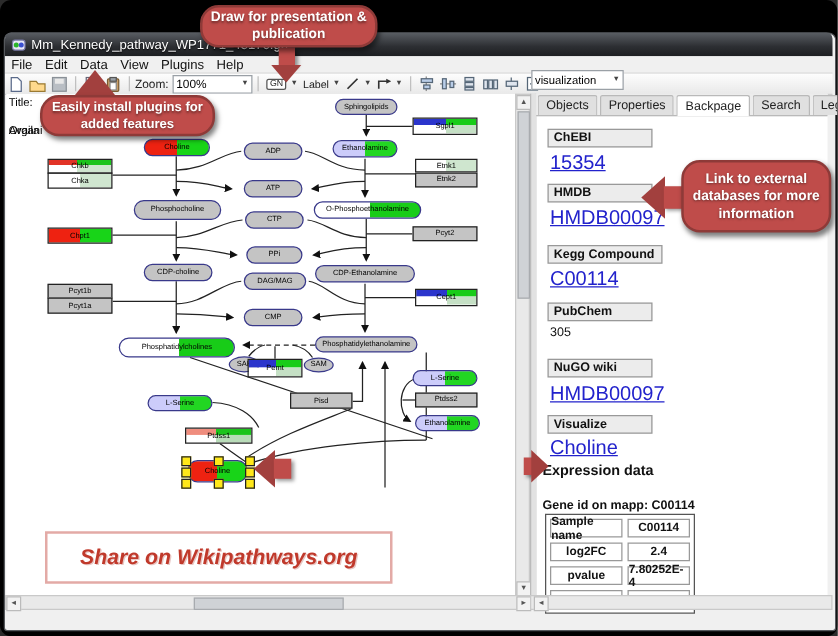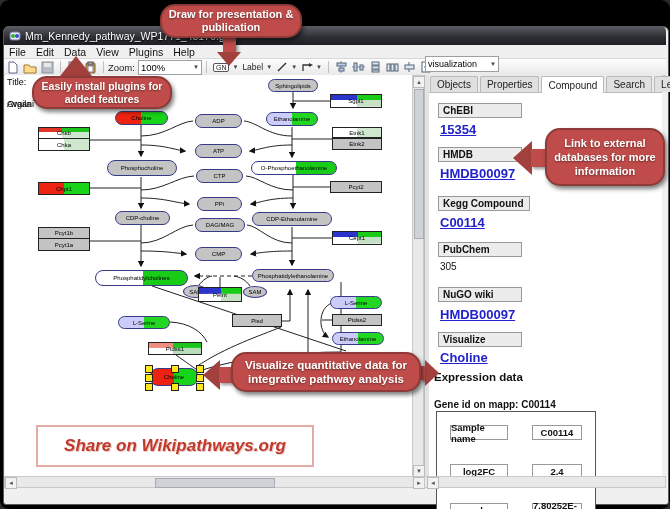--- a/index.html
+++ b/index.html
@@ -56,27 +56,27 @@
   .sb-thumb{position:absolute;background:#cfd2d6;border:1px solid #a8abaf;box-sizing:border-box;}
   
   .splitter{position:absolute;left:424px;top:75px;width:4px;height:401px;background:#e2e2e2;border-left:1px solid #bbb;z-index:7;}
   .panel{position:absolute;left:428px;top:75px;width:234px;height:401px;background:#fff;border-left:1px solid #aaa;box-sizing:border-box;}
   .tabs{position:absolute;left:428px;top:75px;width:234px;height:17px;background:#ececec;display:flex;align-items:flex-end;
         border-bottom:1px solid #b9b9b9;font-size:10px;color:#222;z-index:3;}
   .tab{padding:2px 6px 2px 6px;border:1px solid #b9b9b9;border-bottom:none;background:#e0e0e0;margin-left:2px;border-radius:2px 2px 0 0;}
   .tab.active{background:#fff;position:relative;top:1px;padding-top:3px;}
   .hdrbox{position:absolute;width:84px;height:15px;background:#ececec;border:1px solid #999;box-sizing:border-box;
           font-size:10px;font-weight:bold;color:#111;display:flex;align-items:center;padding-left:4px;}
-  .linkval{position:absolute;font-size:13px;font-weight:bold;color:#2222cc;text-decoration:underline;}
+  .linkval{position:absolute;font-size:16px;font-weight:normal;color:#2222cc;text-decoration:underline;}
   .plainval{position:absolute;font-size:10px;color:#111;}
   .exph{position:absolute;font-size:11.5px;font-weight:bold;color:#111;}
   .mapp{position:absolute;font-size:10px;font-weight:bold;color:#111;}
   .xtable{position:absolute;left:436px;top:411px;border:1px solid #555;background:#fff;padding:1px;}
   .xrow{display:flex;}
-  .xcell{border:1px solid #999;margin:12px;width:56px;height:13px;display:flex;align-items:center;justify-content:center;
+  .xcell{border:1px solid #999;margin:2px;width:56px;height:13px;display:flex;align-items:center;justify-content:center;
          font-size:9.5px;font-weight:bold;color:#111;}
   .xcell.v{width:48px;}
   
   .statusbar{position:absolute;left:4px;top:488px;width:662px;height:13px;background:#f0f0f0;border-top:1px solid #cfcfcf;
              display:flex;align-items:center;font-size:9.5px;color:#222;}
   
   .banner{position:absolute;background:#bf4c4a;border:2px solid #8e3a38;border-radius:15px;color:#fff;
           font-weight:bold;text-align:center;display:flex;align-items:center;justify-content:center;
           text-shadow:0 1px 2px rgba(0,0,0,.45);box-shadow:2px 3px 4px rgba(0,0,0,.5);z-index:50;box-sizing:border-box;}
   .tri{position:absolute;width:0;height:0;z-index:49;}
@@ -342,21 +342,21 @@
   <div class="sb" style="left:424px;top:476px;width:242px;height:12px">
     <div class="sb-btn" style="left:2px;top:0;width:12px;height:12px">◄</div>
   </div>
 
   <div class="splitter"></div>
   <div class="panel"></div>
 
   <div class="tabs">
     <div class="tab">Objects</div>
     <div class="tab">Properties</div>
-    <div class="tab active">Compound</div>
+    <div class="tab active">Backpage</div>
     <div class="tab">Search</div>
     <div class="tab">Legend</div>
   </div>
 
   <div class="hdrbox" style="left:438px;top:103px">ChEBI</div>
   <div class="linkval" style="left:440px;top:122px">15354</div>
 
   <div class="hdrbox" style="left:438px;top:147px">HMDB</div>
   <div class="linkval" style="left:440px;top:166px">HMDB00097</div>
 
@@ -401,17 +401,16 @@
 
   <div class="tri" style="left:60px;top:56px;border-left:16px solid transparent;border-right:16px solid transparent;border-bottom:20px solid #a2403e"></div>
   <div class="banner" style="left:32px;top:76px;width:140px;height:33px;font-size:10.5px;line-height:13px;padding:2px">Easily install plugins for added features</div>
 
   <div class="tri" style="left:513px;top:141px;border-top:17px solid transparent;border-bottom:17px solid transparent;border-right:19px solid #a2403e"></div>
   <div class="shaft" style="left:531px;top:149px;width:16px;height:18px"></div>
   <div class="banner" style="left:545px;top:128px;width:120px;height:58px;font-size:11px;line-height:14px;padding:2px">Link  to external databases  for more information</div>
 
   <div class="tri" style="left:203px;top:360px;border-top:15px solid transparent;border-bottom:15px solid transparent;border-right:17px solid #a2403e"></div>
   <div class="shaft" style="left:219px;top:367px;width:14px;height:16px"></div>
-  <div class="banner" style="left:231px;top:352px;width:190px;height:40px;font-size:11.5px;line-height:14px;padding:2px">Visualize quantitative data  for integrative pathway analysis</div>
   <div class="shaft" style="left:419px;top:366px;width:7px;height:14px"></div>
   <div class="tri" style="left:425px;top:360px;border-top:13px solid transparent;border-bottom:13px solid transparent;border-left:14px solid #a2403e"></div>
 
 </div>
 
 </body></html>

